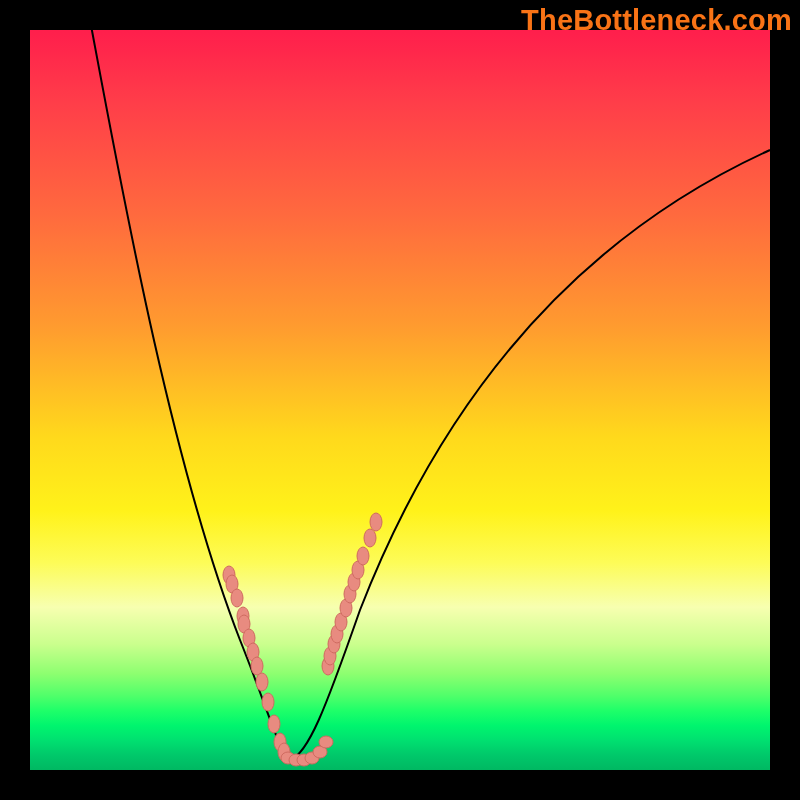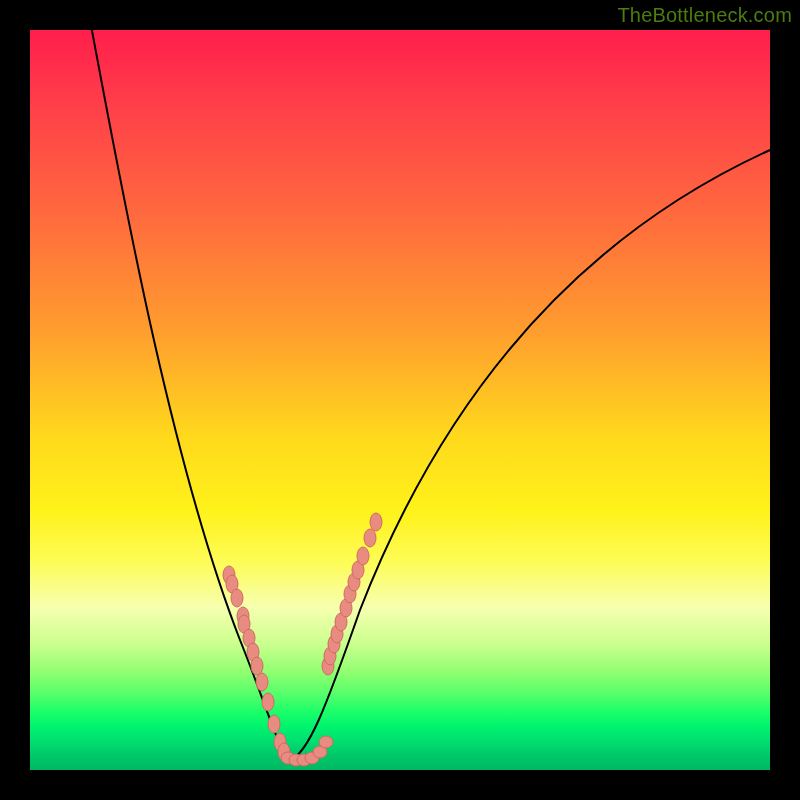--- a/index.html
+++ b/index.html
@@ -41,23 +41,23 @@
       #00f56e 94%,
       #00e070 96%,
       #00c86a 98%,
       #00b862 100%
     );
   }
   .watermark {
     position: absolute;
     top: 4px;
     right: 8px;
-    font-size: 20px;
-    font-weight: 400;
-    color: #4d7c0f;
+    font-size: 29px;
+    font-weight: 700;
+    color: #f97316;
     letter-spacing: 0.2px;
     user-select: none;
   }
   svg.curves {
     position: absolute;
     top: 0; left: 0;
     width: 740px; height: 740px;
     overflow: visible;
   }
   .curve {

